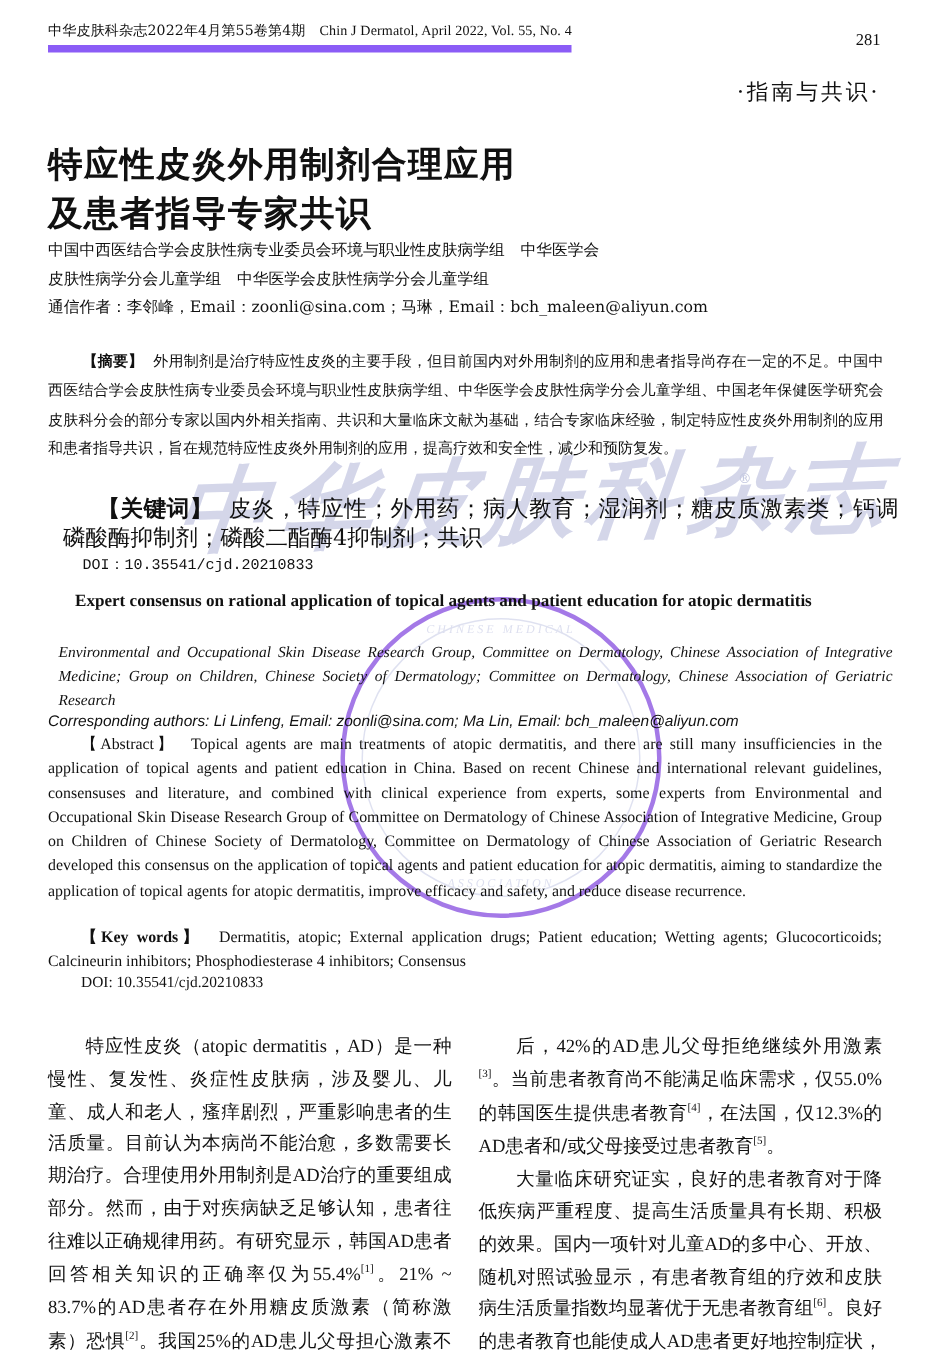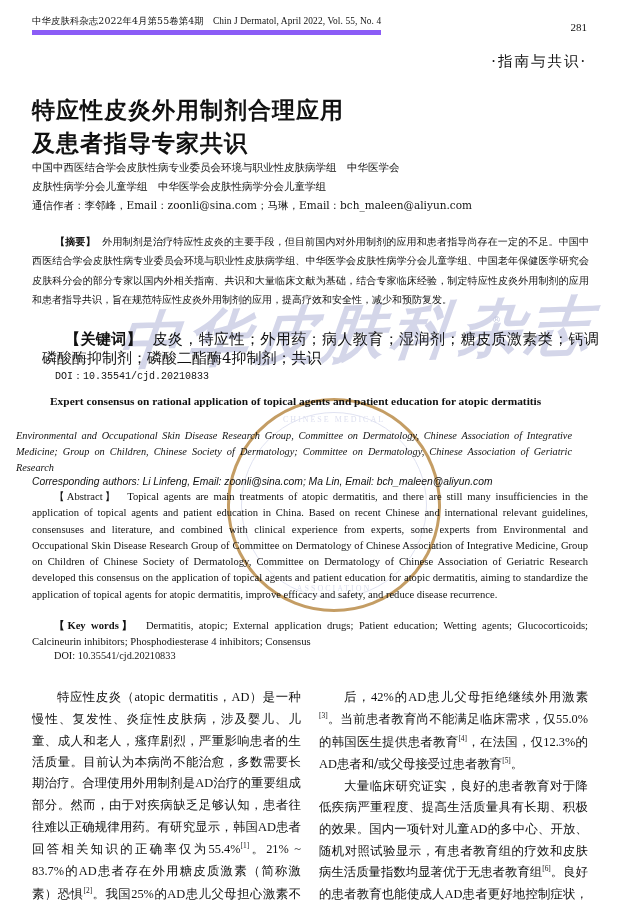--- a/index.html
+++ b/index.html
@@ -53,22 +53,23 @@
     font-size: 9px;
     color: #c3c7e0;
   }
   .wm-seal {
     position: absolute;
     left: 227px;
     top: 398px;
     width: 208px;
     height: 208px;
     border-radius: 50%;
-    border: 3px solid #a16207;
+    border: 3px solid #6d28d9;
     opacity: .62;
+    font-style: italic;
   }
   .wm-seal::before {
     content: "";
     position: absolute;
     left: 11px;
     top: 11px;
     right: 11px;
     bottom: 11px;
     border-radius: 50%;
     border: 1px solid #ccd0e8;
@@ -224,21 +225,21 @@
     font-size: 11.4px;
     line-height: 16.5px;
     font-weight: 700;
     font-family: "Liberation Serif", serif;
     text-align: justify;
     color: #111;
     margin-left: 29px;
   }
   .en-affil {
     position: absolute;
-    left: 16px;
+    left: 39px;
     top: 428px;
     width: 556px;
     font-size: 10.3px;
     line-height: 15.8px;
     font-style: italic;
     font-family: "Liberation Serif", serif;
     text-align: justify;
     color: #111;
   }
   .en-corr {

